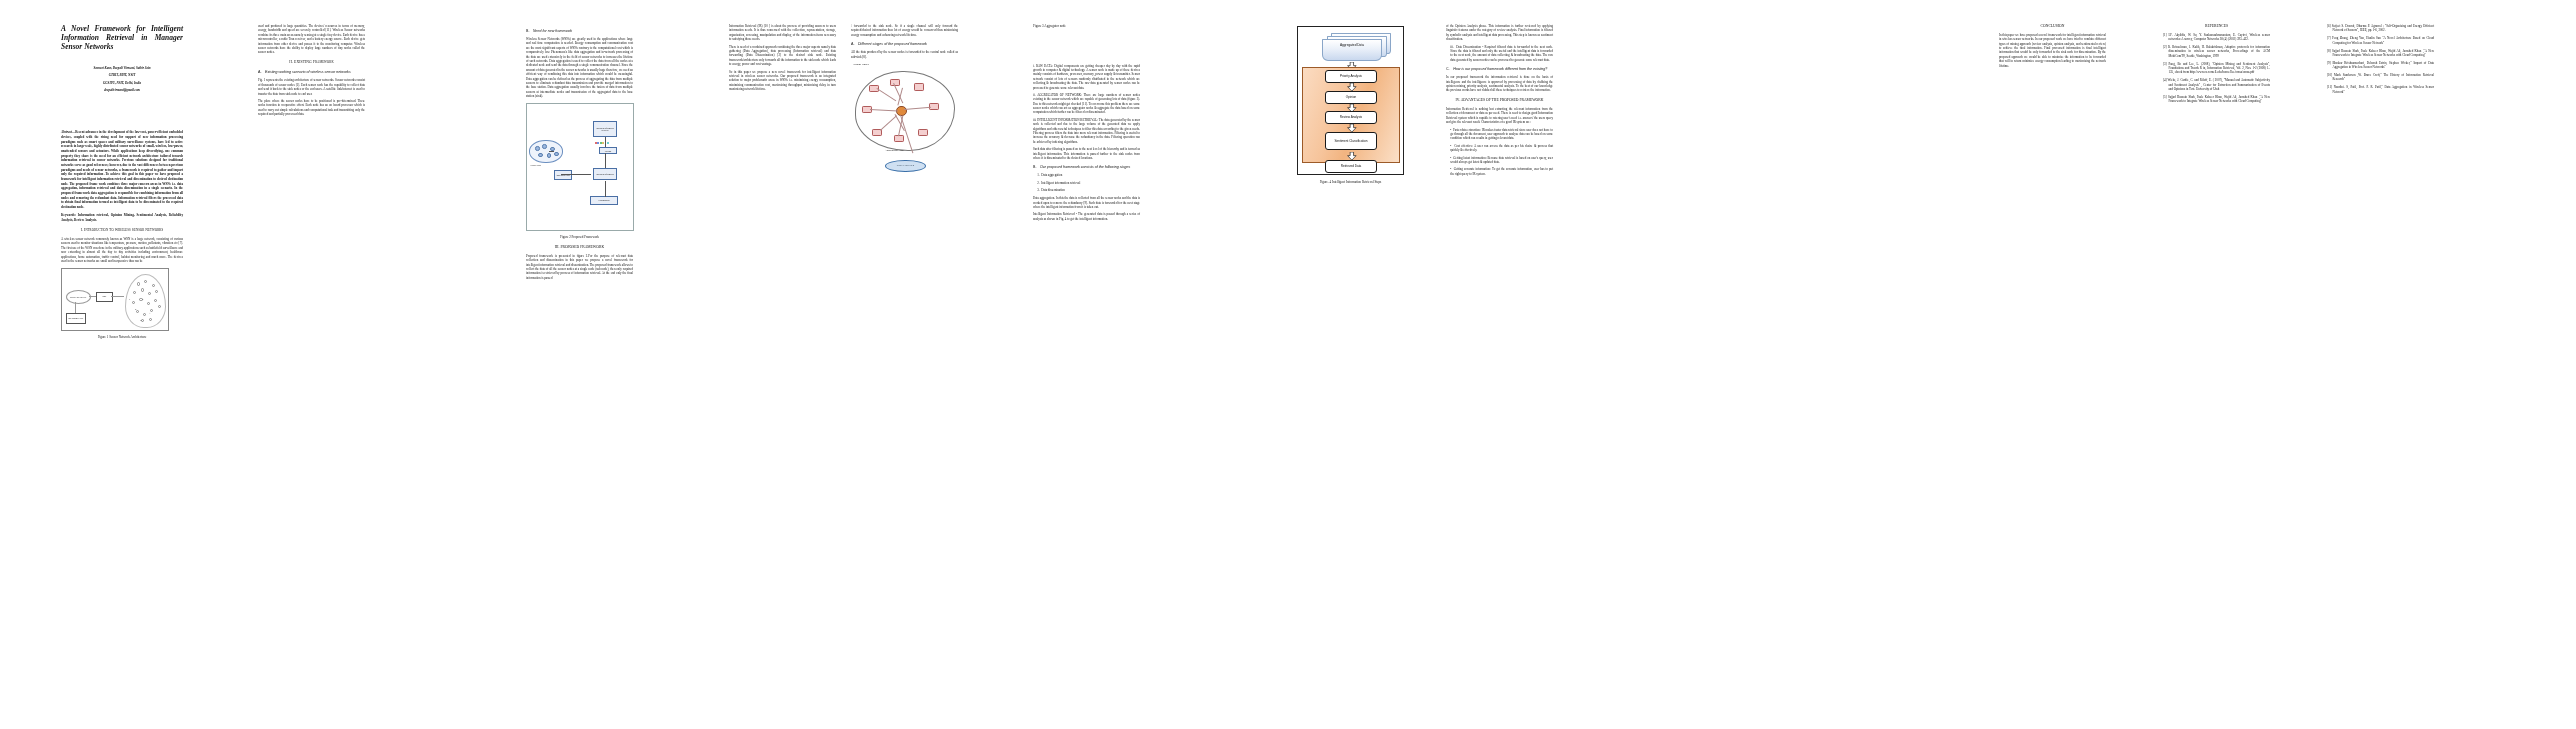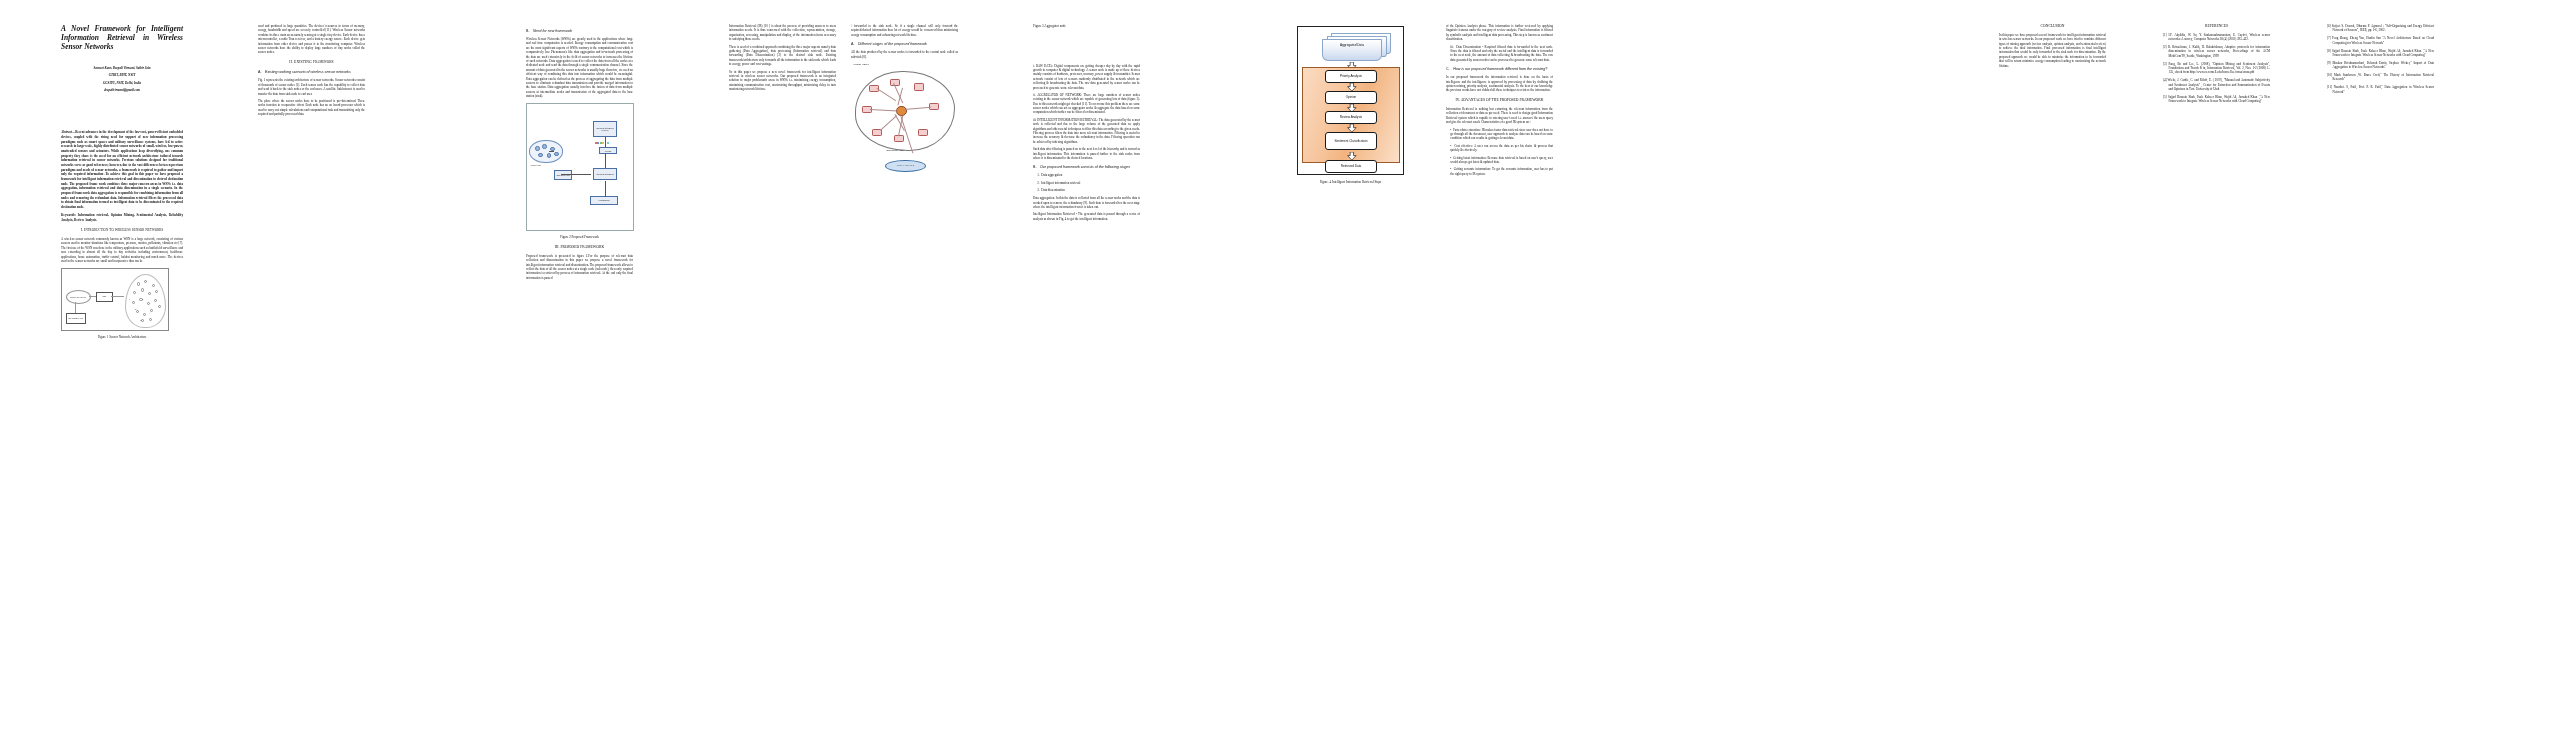--- a/index.html
+++ b/index.html
@@ -66,21 +66,21 @@
   .f4-arr{position:absolute;width:8px;}
   .f4-arr svg{position:absolute;left:0;top:0;}
   .f4-cap{text-align:center;font-size:3.2px;margin-top:4.3px;line-height:1.35;}
 </style>
 </head>
 <body>
 
 <div class="page">
 
   <div class="col" style="left:61px;width:122px;">
-    <div class="ttl">A Novel Framework for Intelligent Information Retrieval in Wireless Sensor Networks</div>
+    <div class="ttl">A Novel Framework for Intelligent Information Retrieval in Manager Sensor Networks</div>
     <div class="authors">
       <div>Savneet Kaur, Deepali Virmani, Satbir Jain</div>
       <div>GTBIT, BPIT, NSIT</div>
       <div>GGSIPU, NSIT, Delhi, India</div>
       <div>deepalivirmani@gmail.com</div>
     </div>
     <div style="height:36px;"></div>
     <div class="abs">
       <i>Abstract</i><span>—</span><span>Recent advances in the development of the low-cost, power-efficient embedded devices, coupled with the rising need for support of new information processing paradigms such as smart spaces and military surveillance systems, have led to active research in large-scale, highly distributed sensor networks of small, wireless, low-power, unattended sensors and actuators. While applications keep diversifying, one common property they share is the need for an efficient network architecture tailored towards information retrieval in sensor networks. Previous solutions designed for traditional networks serve as good references; however, due to the vast differences between previous paradigms and needs of sensor networks, a framework is required to gather and impart only the required information .To achieve this goal in this paper we have proposed a framework for intelligent information retrieval and dissemination to desired destination node. The proposed frame work combines three major concern areas in WSNs i.e. data aggregation, information retrieval and data dissemination in a single scenario. In the proposed framework data aggregation is responsible for combining information from all nodes and removing the redundant data. Information retrieval filters the processed data to obtain final information termed as intelligent data to be disseminated to the required destination node.</span>
     </div>

